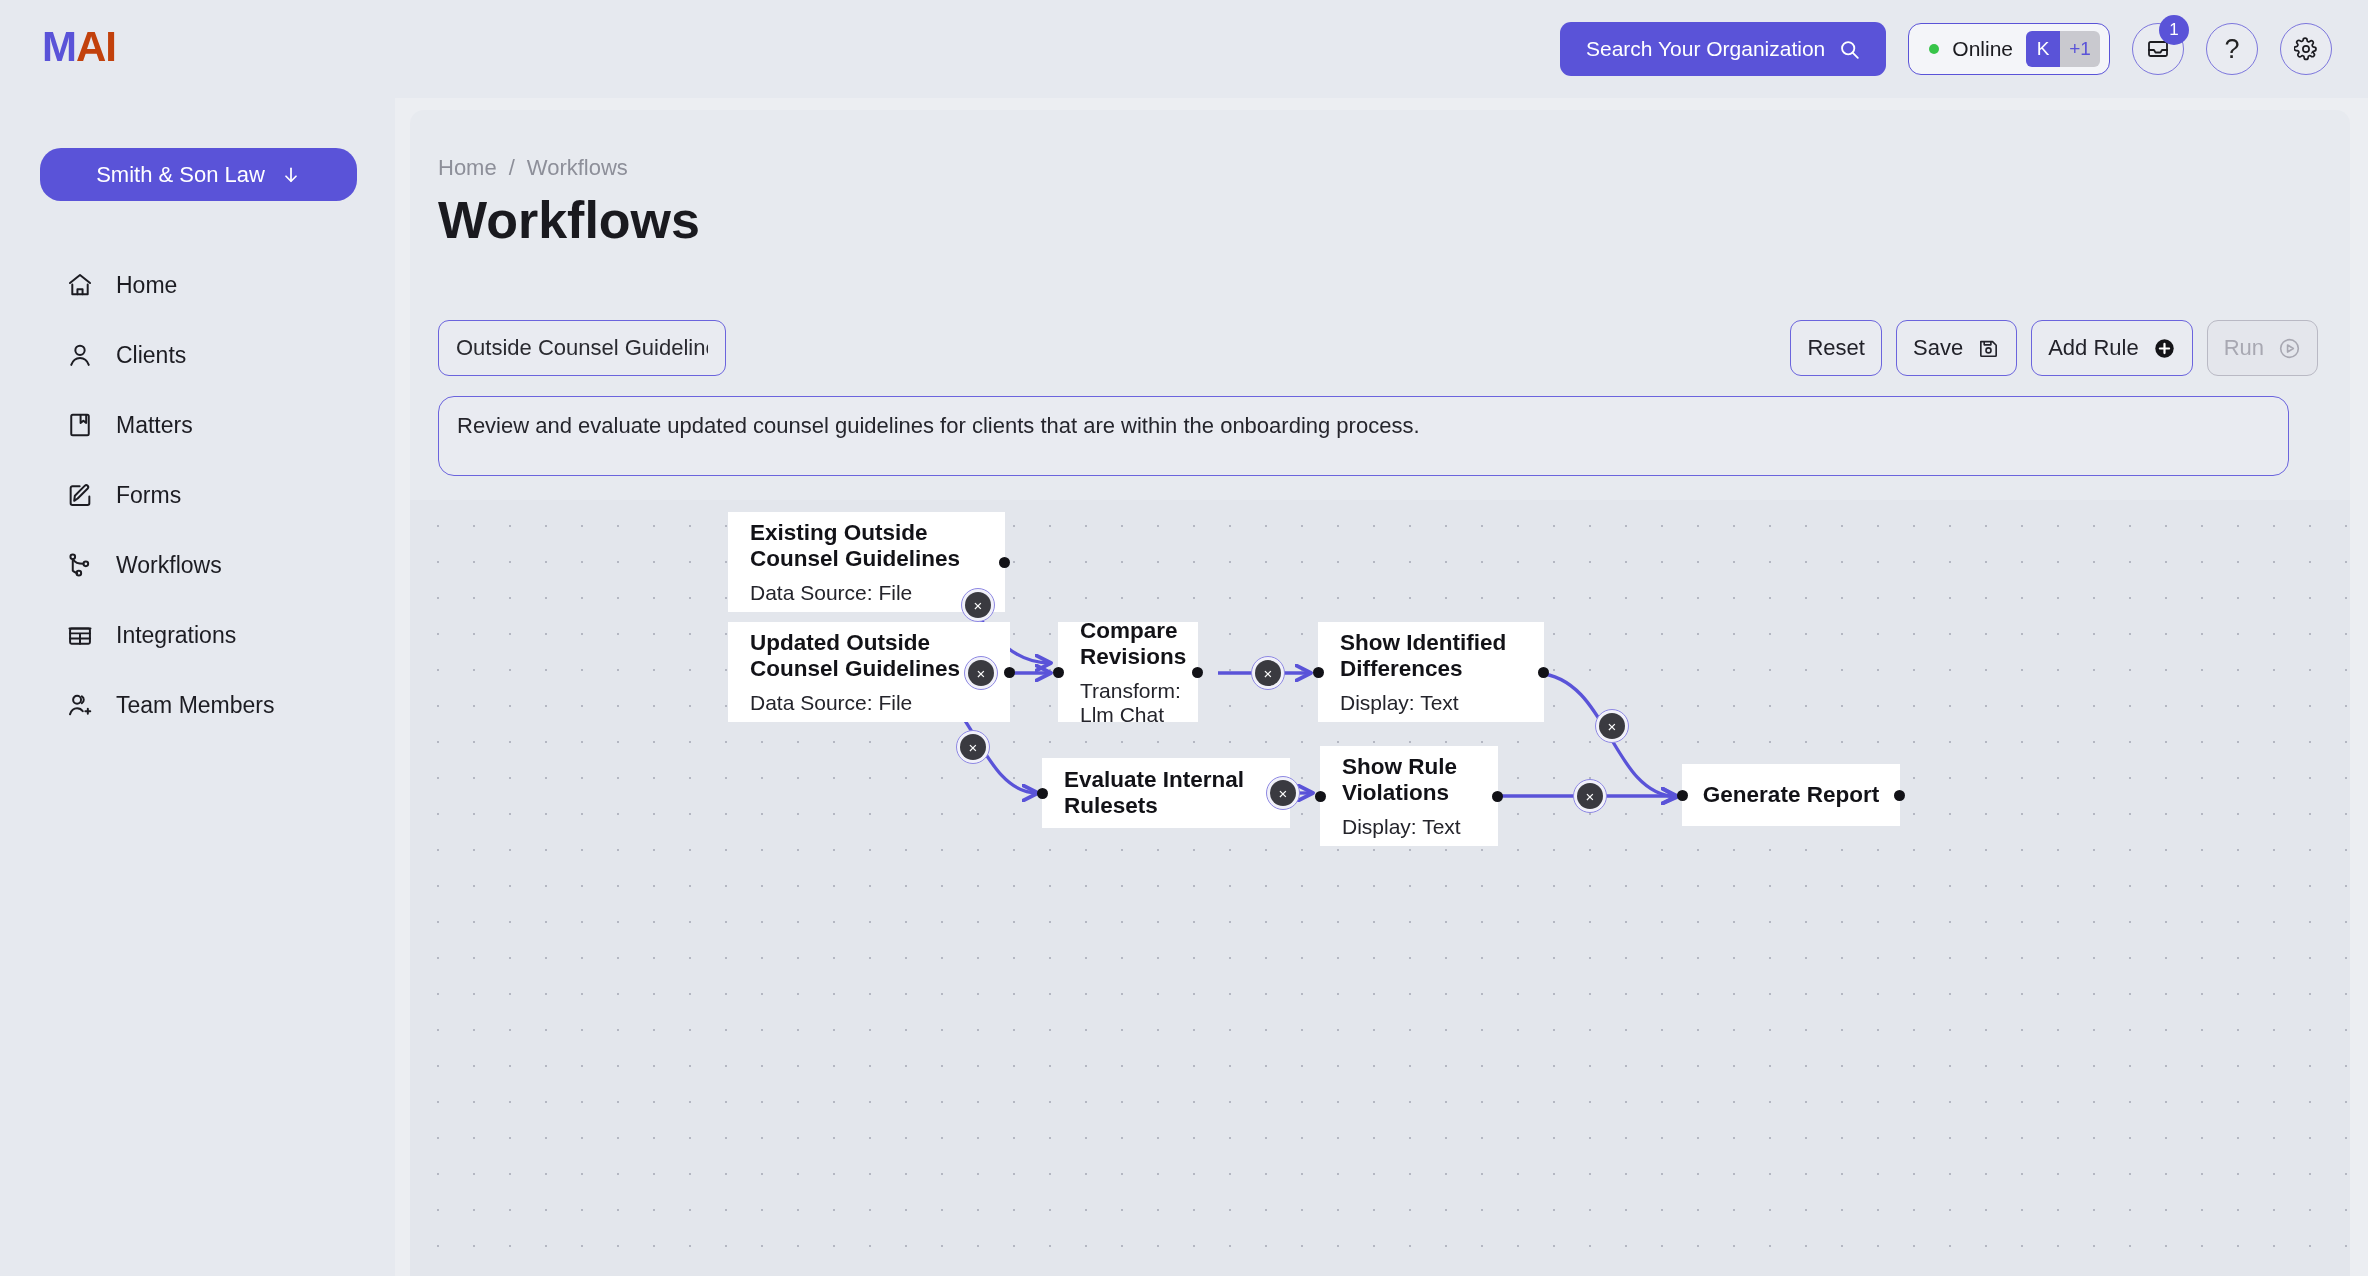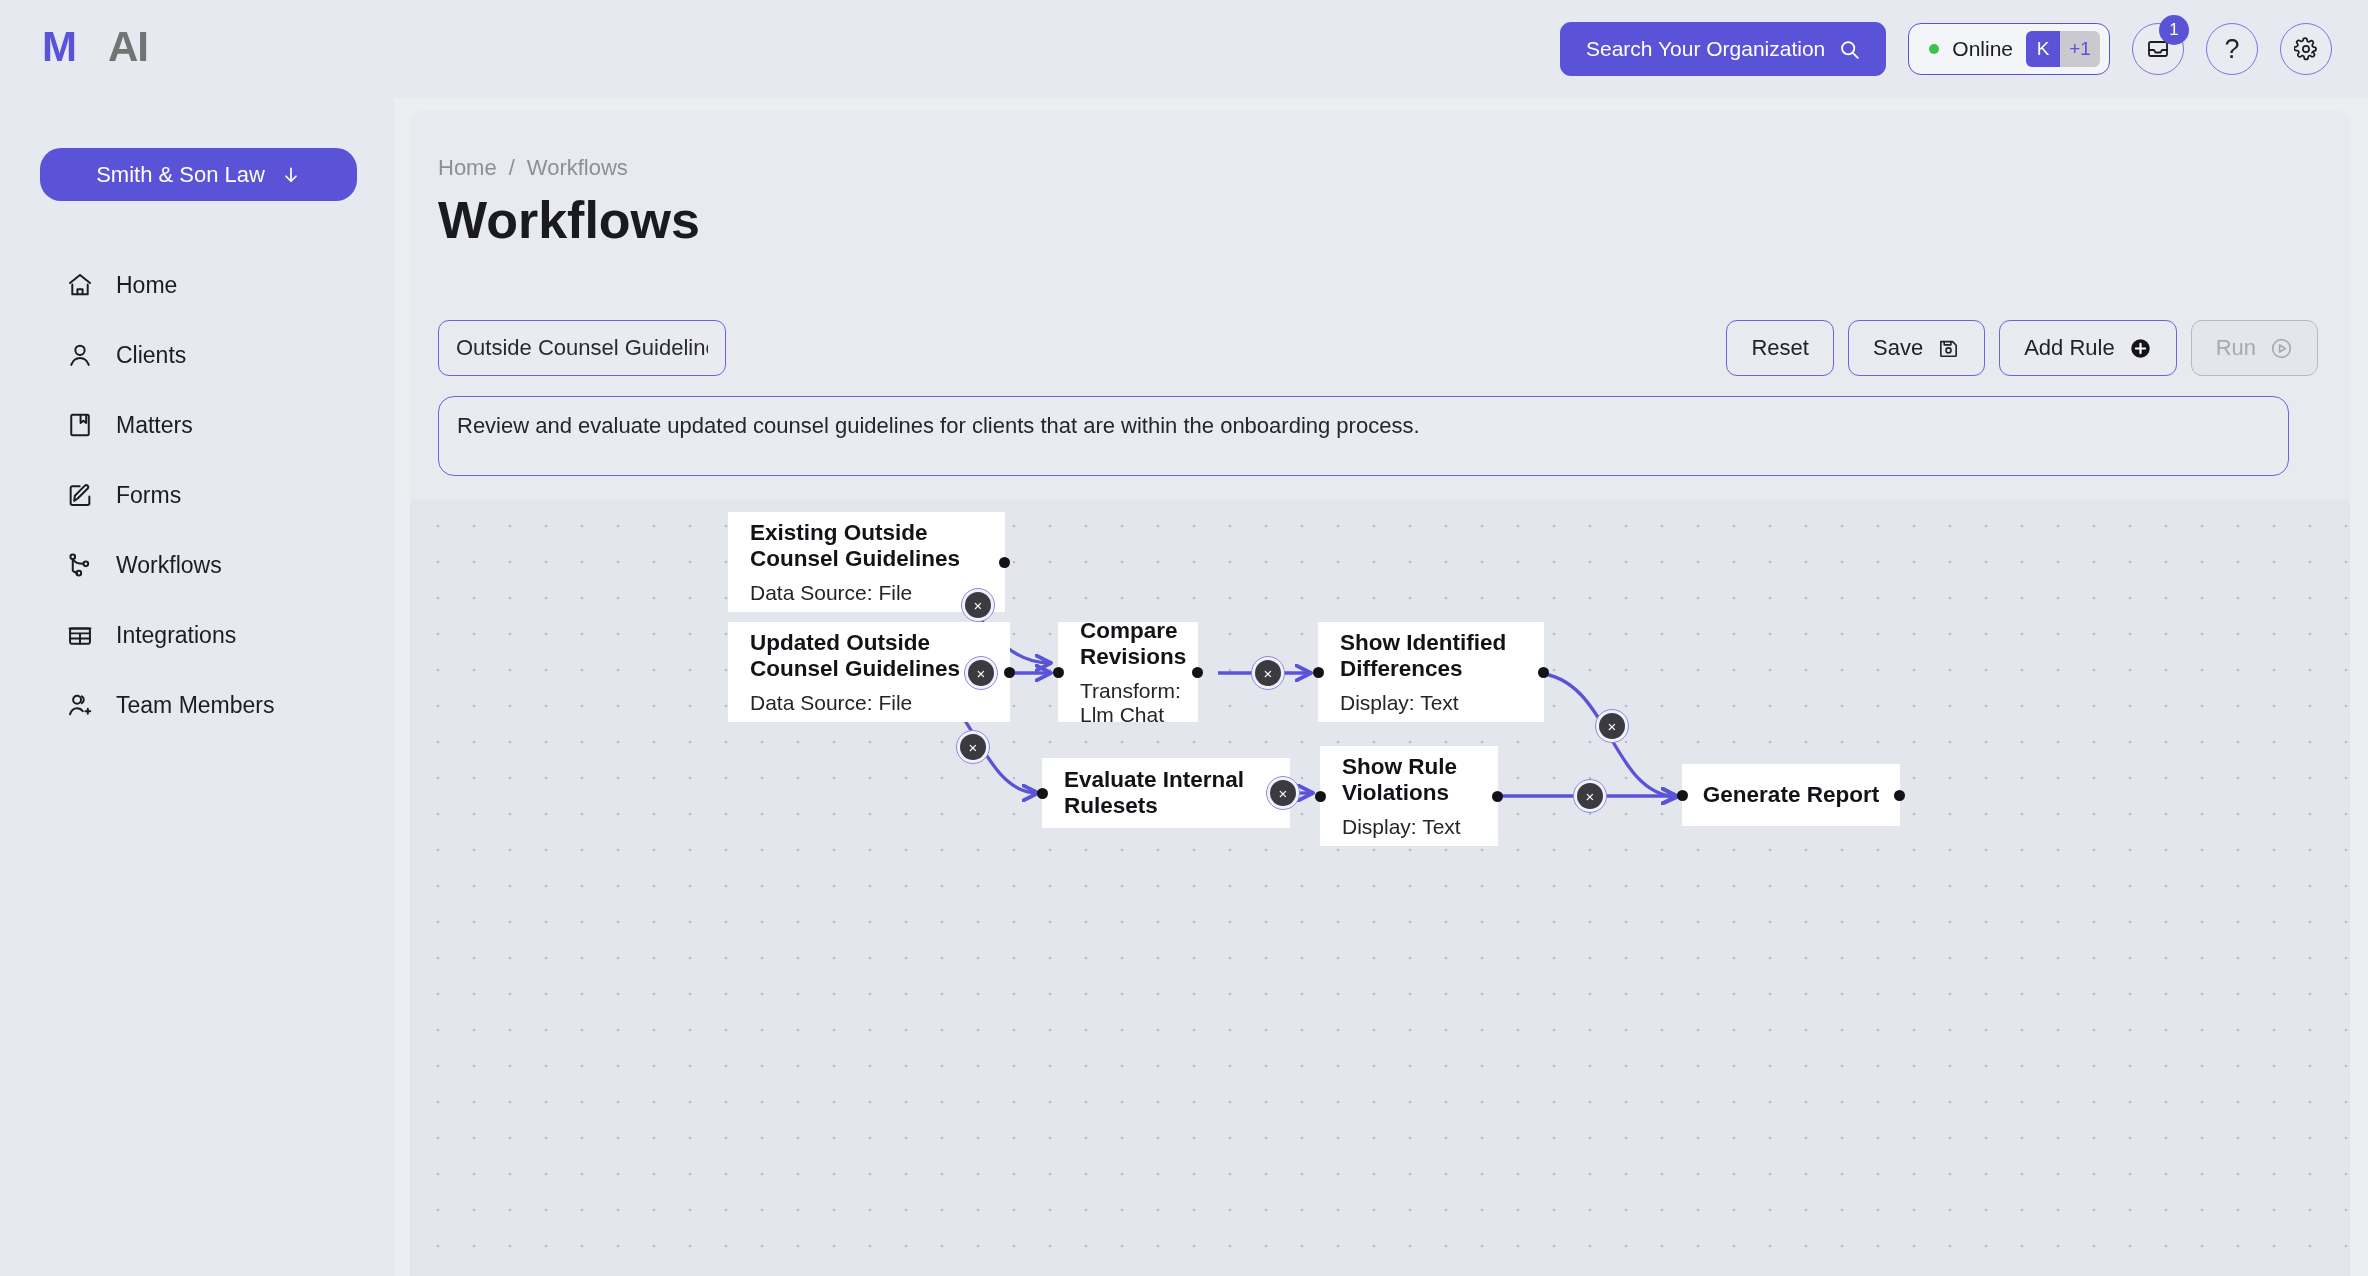--- a/index.html
+++ b/index.html
@@ -16,21 +16,21 @@
     width: 2368px; height: 98px;
     background: #e6e9ef;
     display: flex; align-items: center;
   }
   .logo {
     position: absolute; left: 42px; top: 26px;
     font-size: 42px; font-weight: 800; letter-spacing: -1px;
     line-height: 1;
   }
   .logo .m { color: #5a53d8; }
-  .logo .ai { color: #737373; margin-left: 32px; }
+  .logo .ai { color: #c2410c; }
 
   .topbar-right {
     position: absolute; right: 36px; top: 0; height: 98px;
     display: flex; align-items: center; gap: 22px;
   }
   .search-btn {
     height: 54px; padding: 0 26px;
     background: #5a53d8; color: #fff;
     border-radius: 11px; border: none;
     display: flex; align-items: center; gap: 14px;
@@ -130,21 +130,21 @@
     background: #e9ebf1; color: #2a2a30;
     font-size: 22px; padding: 0 17px;
     font-family: "Liberation Sans", sans-serif;
     outline: none;
   }
   .toolbar-right {
     position: absolute; right: 32px; top: 210px;
     display: flex; align-items: center; gap: 14px;
   }
   .tbtn {
-    height: 56px; padding: 0 24px;
+    height: 56px; padding: 0 16px;
     border: 1.5px solid #6b64dd; border-radius: 11px;
     background: #e9ebf1; color: #22222a;
     font-size: 22px; font-family: "Liberation Sans", sans-serif;
     display: flex; align-items: center; gap: 14px; cursor: pointer;
   }
   .tbtn svg { width: 23px; height: 23px; }
   .tbtn.disabled {
     border-color: #b9b9c4; color: #a8a8b2; cursor: default;
     background: #e4e6ec;
   }

